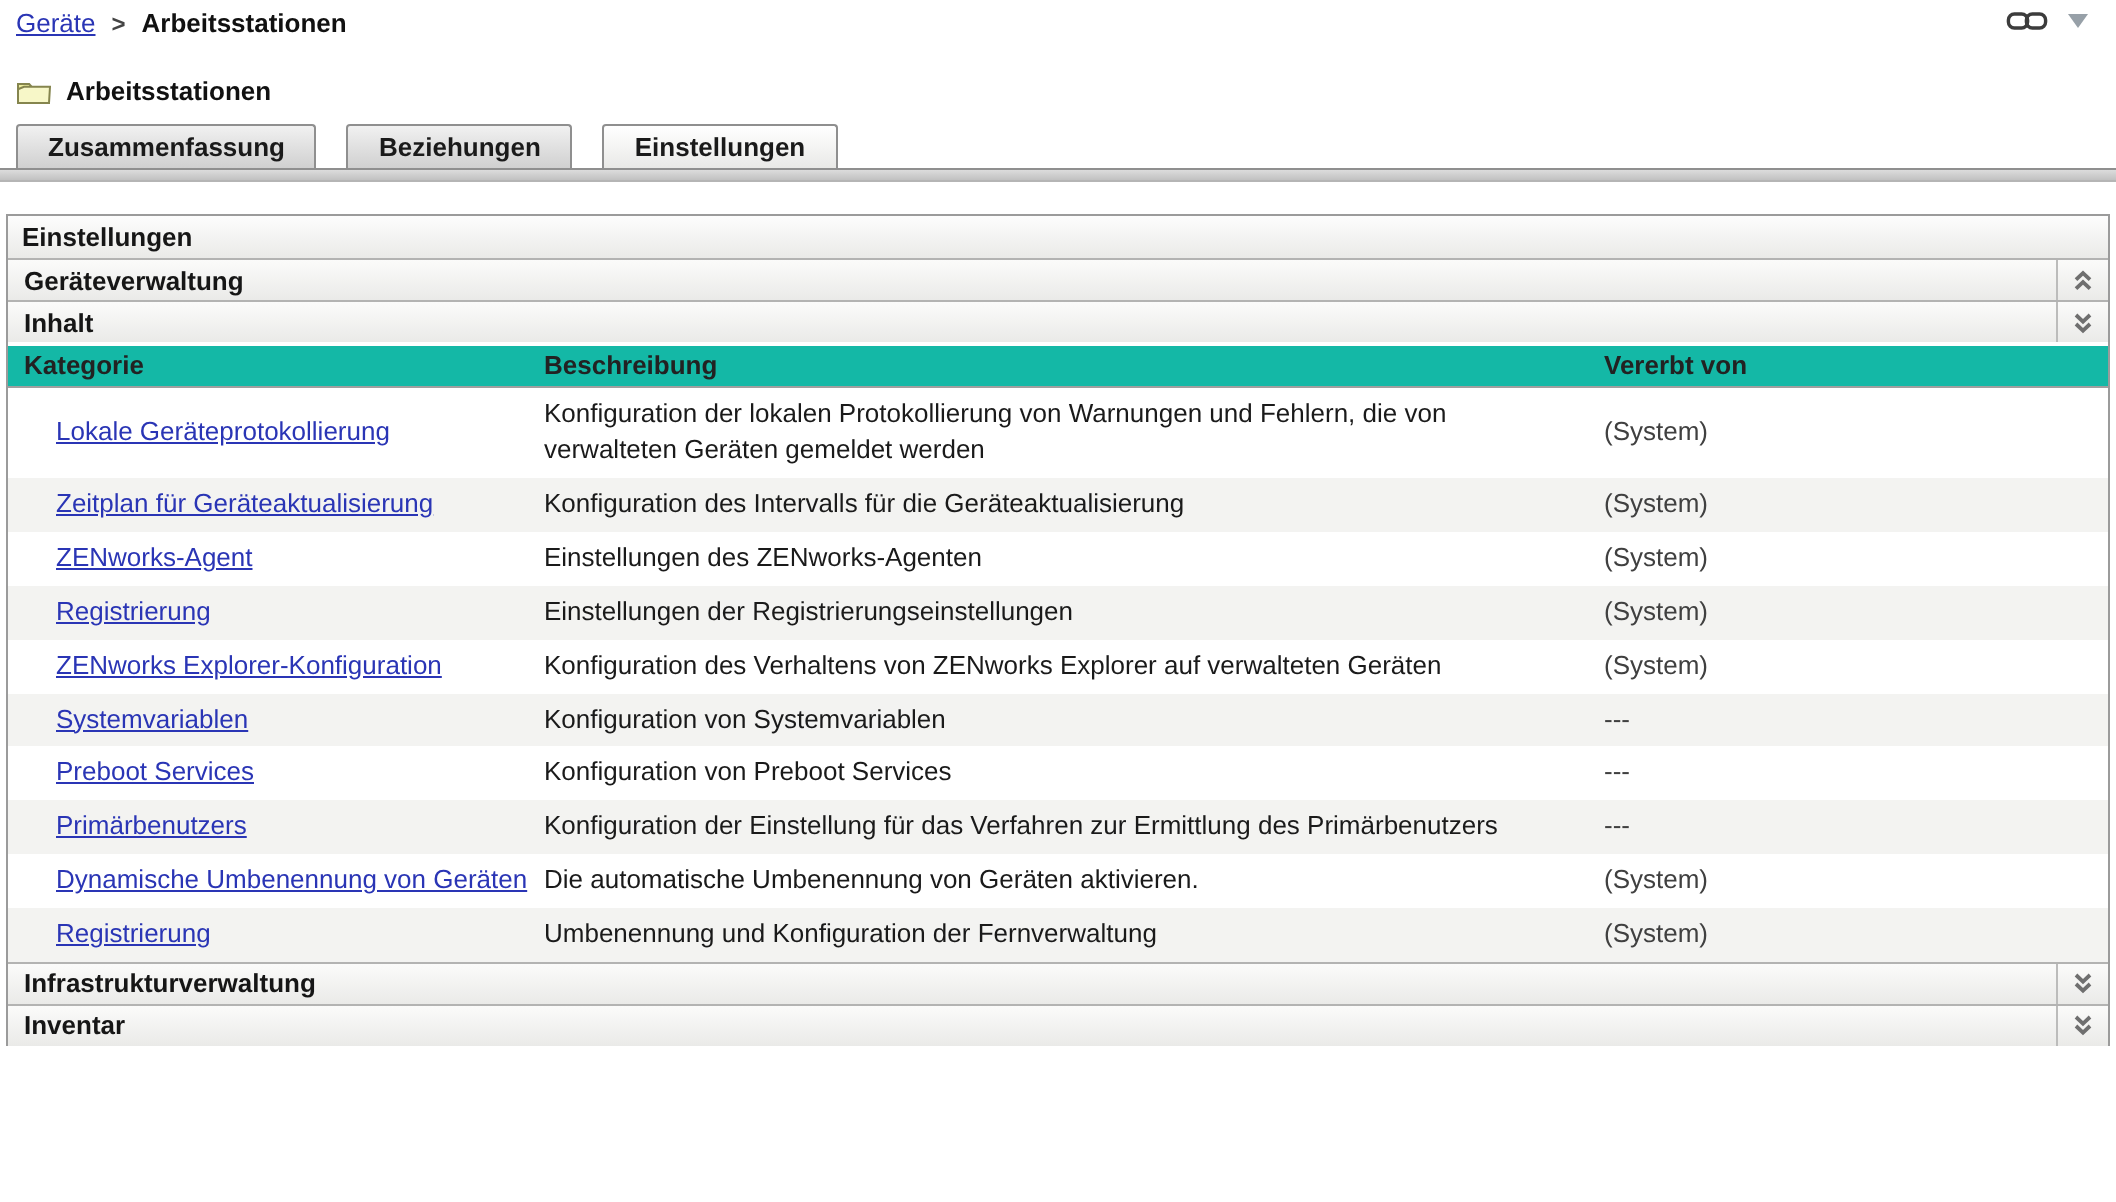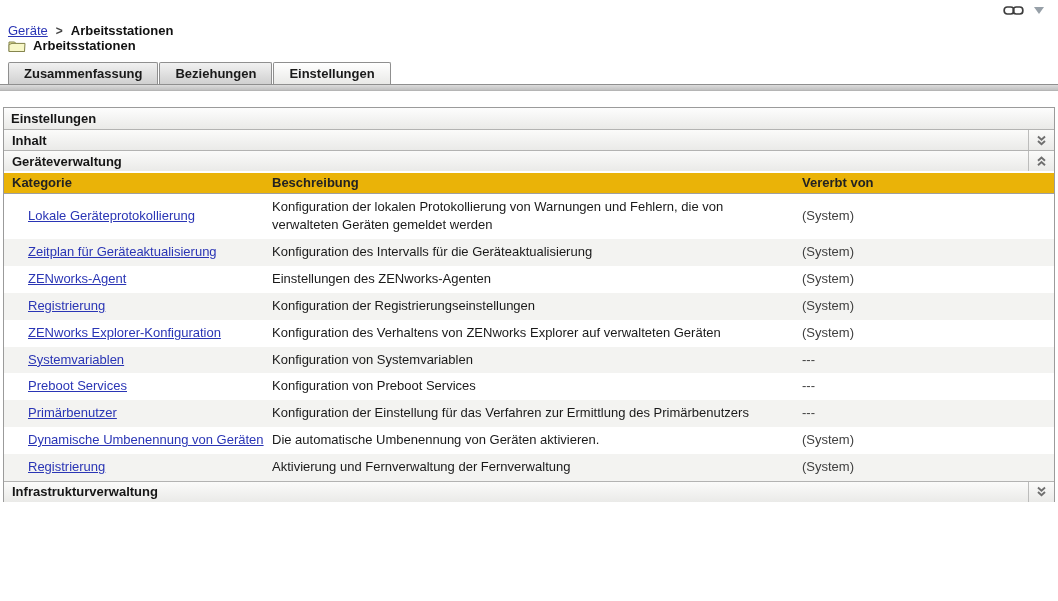--- a/index.html
+++ b/index.html
@@ -6,33 +6,33 @@
   html,body { margin:0; padding:0; }
   body {
     width:1058px; height:601px; overflow:hidden; background:#fff;
     font-family:"Liberation Sans","DejaVu Sans",sans-serif;
     font-size:13px; color:#1a1a1a;
   }
   :root { --link-color:#2a35b5; }
 
   
   .topbar { position:relative; padding:4px 8px 0 8px; height:22px; }
-  .breadcrumb { display:flex; align-items:center;margin-top:19px; }
+  .breadcrumb { display:flex; align-items:center; }
   .breadcrumb a { color:var(--link-color); text-decoration:underline; cursor:pointer; }
   .crumb-sep { font-weight:bold; color:#444; margin:0 8px; font-size:12px; }
   .crumb-current { font-weight:bold; color:#111; }
   .top-icons { position:absolute; right:14px; top:5px; display:flex; align-items:center; gap:10px; }
   .tri-down { width:0; height:0; border-left:5px solid transparent; border-right:5px solid transparent; border-top:7px solid #97a0a8; cursor:pointer; }
 
   
   .page-title-row { display:flex; align-items:center; gap:7px; padding-left:8px; margin-top:14px; height:19px; }
   .page-title { font-weight:bold; color:#111; }
 
   
-  .tabs { display:flex; gap:1px; margin:7px 12px 0 8px; height:22px; position:relative; z-index:2; }
+  .tabs { display:flex; gap:15px; margin:7px 12px 0 8px; height:22px; position:relative; z-index:2; }
   .tab {
     display:flex; align-items:center; justify-content:center;
     padding:0 15px; font-weight:bold; color:#1a1a1a; cursor:pointer;
     border:1px solid #8f8f8f; border-bottom:none; border-radius:2px 2px 0 0;
     background:linear-gradient(#f1f1f1,#d0d0d0);
   }
   .tab.active { background:linear-gradient(#ffffff,#e9e9e7); }
   .tab-underbar { height:7px; background:linear-gradient(#dcdcdc,#c1c1c1); border-top:1px solid #8f8f8f; border-bottom:1px solid #b5b5b5; }
 
   
@@ -44,21 +44,21 @@
   .section-row {
     height:21px; display:flex; align-items:stretch; cursor:pointer;
     border-top:1px solid #b3b3b2; background:linear-gradient(#fbfbfa,#eaeae8);
   }
   .section-label { flex:1; display:flex; align-items:center; padding-left:8px; font-weight:bold; color:#161616; }
   .chevron-cell { width:26px; display:flex; align-items:center; justify-content:center; border-left:1px solid #bcbcbb; cursor:pointer; }
 
   
   table.settings { width:100%; border-collapse:collapse; margin-top:2px; table-layout:fixed; }
   table.settings th {
-    height:20px; background:#eab308; border-bottom:1px solid #9f9f9f;
+    height:20px; background:#14b8a6; border-bottom:1px solid #9f9f9f;
     font-weight:bold; text-align:left; padding:0 8px; color:#222;
   }
   table.settings td { padding:4px 8px; vertical-align:middle; line-height:1.45; }
   table.settings tbody tr { height:16px; }
   table.settings tbody tr:nth-child(even) { background:#f3f3f1; }
   a.category-link { color:var(--link-color); text-decoration:underline; cursor:pointer; white-space:nowrap;margin-left:16px; }
   .desc-text { color:#1a1a1a; }
   .inherited-text { color:#404040; }
 </style>
 </head>
@@ -98,34 +98,34 @@
   </div>
 <div class="tab-underbar"></div>
 
 <div class="panel">
   <div class="panel-title-row">
     <span>Einstellungen</span>
   </div>
 
   <div id="sections-top">
       <div class="section-row">
+        <span class="section-label">Geräteverwaltung</span>
+        <span class="chevron-cell">
+          <svg width="13" height="11" viewBox="0 0 13 11" fill="none" stroke="#6f6f6f" stroke-width="1.9">
+            <path d="M3 4.8 L6.5 1.5 L10 4.8"></path>
+            <path d="M3 9.3 L6.5 6 L10 9.3"></path>
+          </svg>
+        </span>
+      </div>
+      <div class="section-row">
         <span class="section-label">Inhalt</span>
         <span class="chevron-cell">
           <svg width="13" height="11" viewBox="0 0 13 11" fill="none" stroke="#6f6f6f" stroke-width="1.9">
             <path d="M3 1.5 L6.5 4.8 L10 1.5"></path>
             <path d="M3 6 L6.5 9.3 L10 6"></path>
-          </svg>
-        </span>
-      </div>
-      <div class="section-row">
-        <span class="section-label">Geräteverwaltung</span>
-        <span class="chevron-cell">
-          <svg width="13" height="11" viewBox="0 0 13 11" fill="none" stroke="#6f6f6f" stroke-width="1.9">
-            <path d="M3 4.8 L6.5 1.5 L10 4.8"></path>
-            <path d="M3 9.3 L6.5 6 L10 9.3"></path>
           </svg>
         </span>
       </div>
     </div>
 
   <table class="settings">
     <colgroup>
         <col style="width:260px">
         <col style="width:530px">
         <col>
@@ -148,60 +148,69 @@
           <td><span class="desc-text">Konfiguration des Intervalls für die Geräteaktualisierung</span></td>
           <td><span class="inherited-text">(System)</span></td>
         </tr>
         <tr>
           <td><a class="category-link">ZENworks-Agent</a></td>
           <td><span class="desc-text">Einstellungen des ZENworks-Agenten</span></td>
           <td><span class="inherited-text">(System)</span></td>
         </tr>
         <tr>
           <td><a class="category-link">Registrierung</a></td>
-          <td><span class="desc-text">Konfiguration der Registrierungseinstellungen</span></td>
+          <td><span class="desc-text">Einstellungen der Registrierungseinstellungen</span></td>
           <td><span class="inherited-text">(System)</span></td>
         </tr>
         <tr>
           <td><a class="category-link">ZENworks Explorer-Konfiguration</a></td>
           <td><span class="desc-text">Konfiguration des Verhaltens von ZENworks Explorer auf verwalteten Geräten</span></td>
           <td><span class="inherited-text">(System)</span></td>
         </tr>
         <tr>
           <td><a class="category-link">Systemvariablen</a></td>
           <td><span class="desc-text">Konfiguration von Systemvariablen</span></td>
           <td><span class="inherited-text">---</span></td>
         </tr>
         <tr>
           <td><a class="category-link">Preboot Services</a></td>
           <td><span class="desc-text">Konfiguration von Preboot Services</span></td>
           <td><span class="inherited-text">---</span></td>
         </tr>
         <tr>
-          <td><a class="category-link">Primärbenutzer</a></td>
+          <td><a class="category-link">Primärbenutzers</a></td>
           <td><span class="desc-text">Konfiguration der Einstellung für das Verfahren zur Ermittlung des Primärbenutzers</span></td>
           <td><span class="inherited-text">---</span></td>
         </tr>
         <tr>
           <td><a class="category-link">Dynamische Umbenennung von Geräten</a></td>
           <td><span class="desc-text">Die automatische Umbenennung von Geräten aktivieren.</span></td>
           <td><span class="inherited-text">(System)</span></td>
         </tr>
         <tr>
           <td><a class="category-link">Registrierung</a></td>
-          <td><span class="desc-text">Aktivierung und Fernverwaltung der Fernverwaltung</span></td>
+          <td><span class="desc-text">Umbenennung und Konfiguration der Fernverwaltung</span></td>
           <td><span class="inherited-text">(System)</span></td>
         </tr>
       </tbody>
   </table>
 
   <div id="sections-bottom">
       <div class="section-row">
         <span class="section-label">Infrastrukturverwaltung</span>
         <span class="chevron-cell">
           <svg width="13" height="11" viewBox="0 0 13 11" fill="none" stroke="#6f6f6f" stroke-width="1.9">
             <path d="M3 1.5 L6.5 4.8 L10 1.5"></path>
             <path d="M3 6 L6.5 9.3 L10 6"></path>
           </svg>
         </span>
       </div>
+      <div class="section-row">
+        <span class="section-label">Inventar</span>
+        <span class="chevron-cell">
+          <svg width="13" height="11" viewBox="0 0 13 11" fill="none" stroke="#6f6f6f" stroke-width="1.9">
+            <path d="M3 1.5 L6.5 4.8 L10 1.5"></path>
+            <path d="M3 6 L6.5 9.3 L10 6"></path>
+          </svg>
+        </span>
+      </div>
     </div>
 </div>
 
 </body></html>

